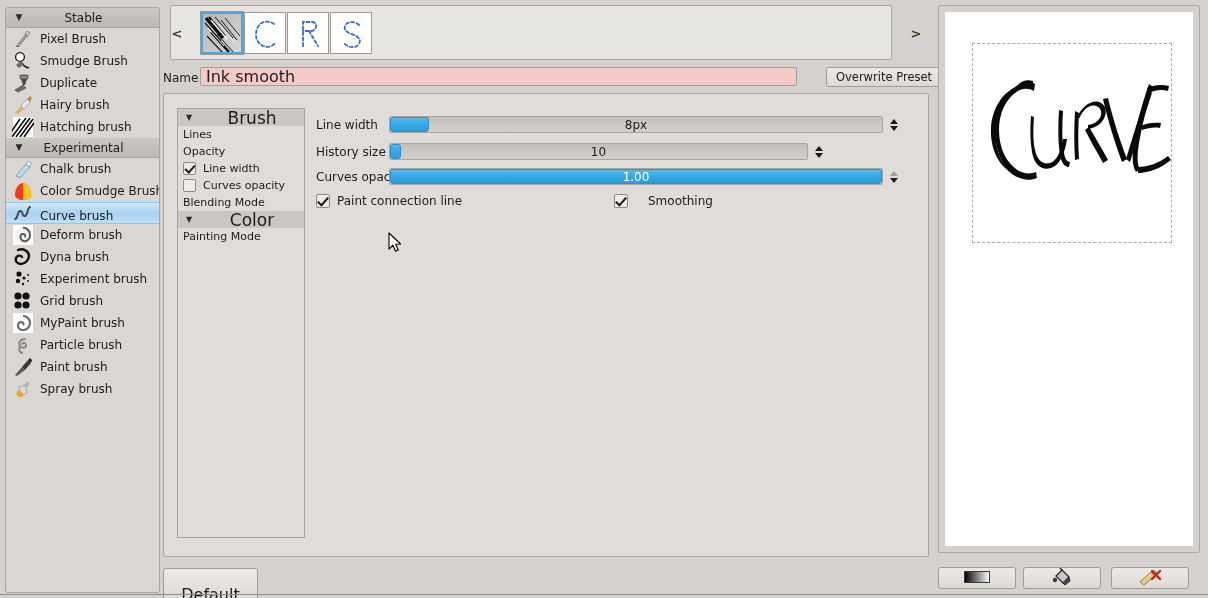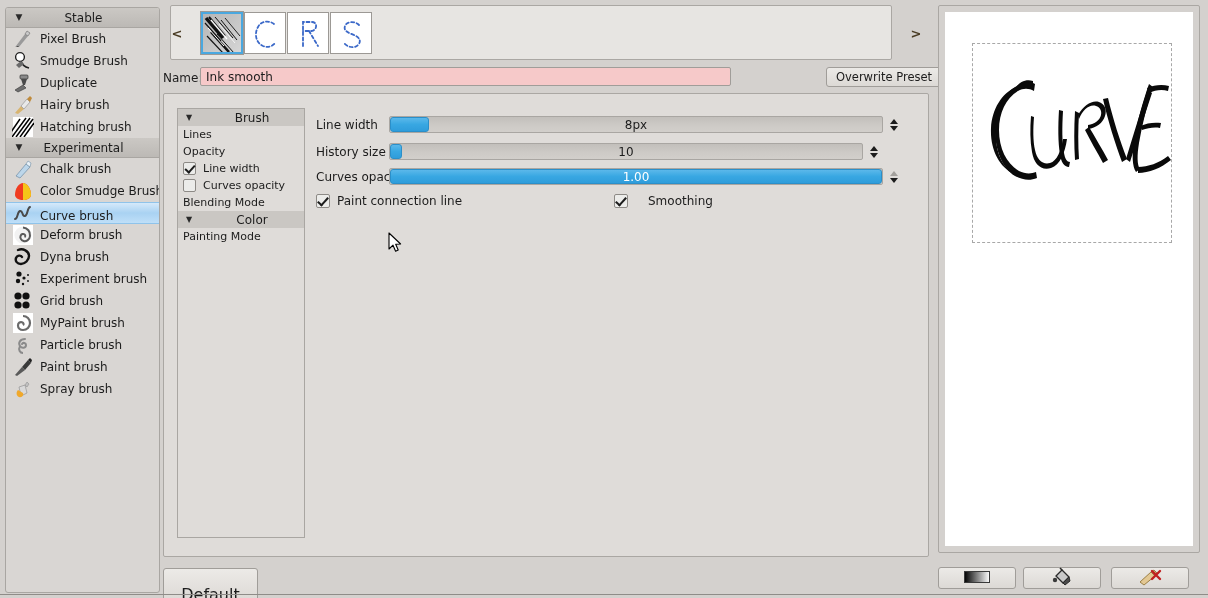--- a/index.html
+++ b/index.html
@@ -122,26 +122,26 @@
   
   #name-label {
     position: absolute;
     left: 163px; top: 71px;
     font-size: 12px;
     color: #1c1c1c;
   }
   #name-input {
     position: absolute;
     left: 200px; top: 67px;
-    width: 531px; height: 19px;
+    width: 597px; height: 19px;
     background: #f6c9c9;
     border: 1px solid #a09d99;
     border-radius: 2px;
     font-family: "DejaVu Sans", "Liberation Sans", sans-serif;
-    font-size: 12px;
+    font-size: 16px;
     color: #1c1c1c;
     padding: 0 5px;
     outline: none;
   }
   #overwrite-btn {
     position: absolute;
     left: 826px; top: 67px;
     width: 116px; height: 20px;
     background: linear-gradient(to bottom, #eceae7 0%, #dcd9d5 100%);
     border: 1px solid #a09d99;
@@ -180,21 +180,21 @@
   .tree-group .tg-arrow {
     width: 22px;
     text-align: center;
     font-size: 8px;
     color: #2a2a2a;
     line-height: 1;
   }
   .tree-group .tg-title {
     flex: 1;
     text-align: center;
-    font-size: 12px;
+    font-size: 17px;
     white-space: nowrap;
   }
   .tree-row {
     height: 17px;
     display: flex;
     align-items: center;
     padding-left: 5px;
     font-size: 11px;
     white-space: nowrap;
   }
@@ -622,21 +622,21 @@
           </div>
           <div class="spinner">
             <span class="spin-up"></span>
             <span class="spin-dn"></span>
           </div>
         </div>
         <div class="slider-row" style="left:152px; top:49px;">
           <span class="slider-label">History size</span>
         </div>
         <div class="slider-row" style="left:225px; top:49px;">
-          <div class="slider-track" style="width:474px;">
+          <div class="slider-track" style="width:419px;">
             <div class="slider-fill" style="width:2.6%;"></div>
             <div class="slider-value">10</div>
           </div>
           <div class="spinner">
             <span class="spin-up"></span>
             <span class="spin-dn"></span>
           </div>
         </div>
         <div class="slider-row" style="left:152px; top:74px;">
           <span class="slider-label">Curves opacity</span>

